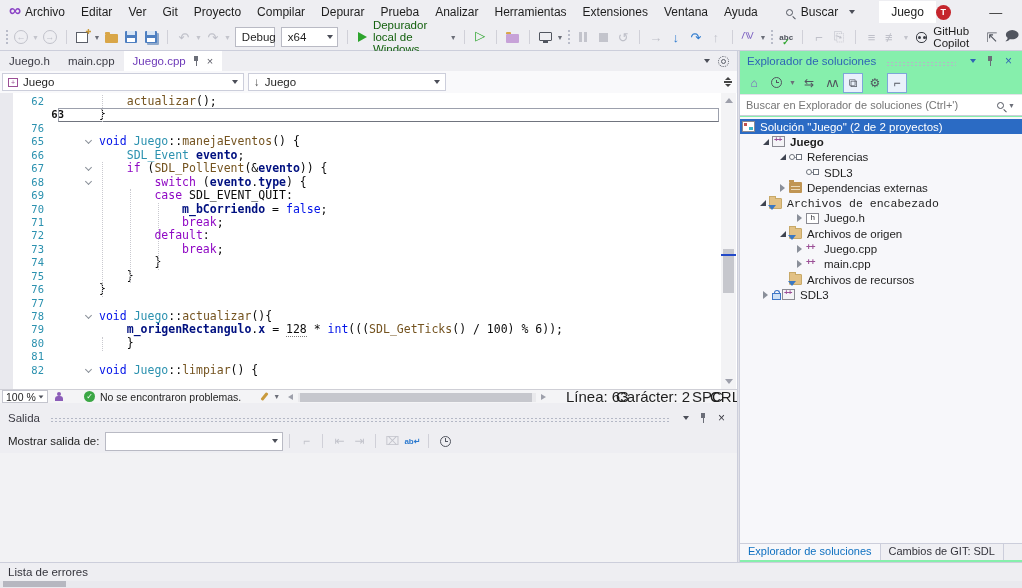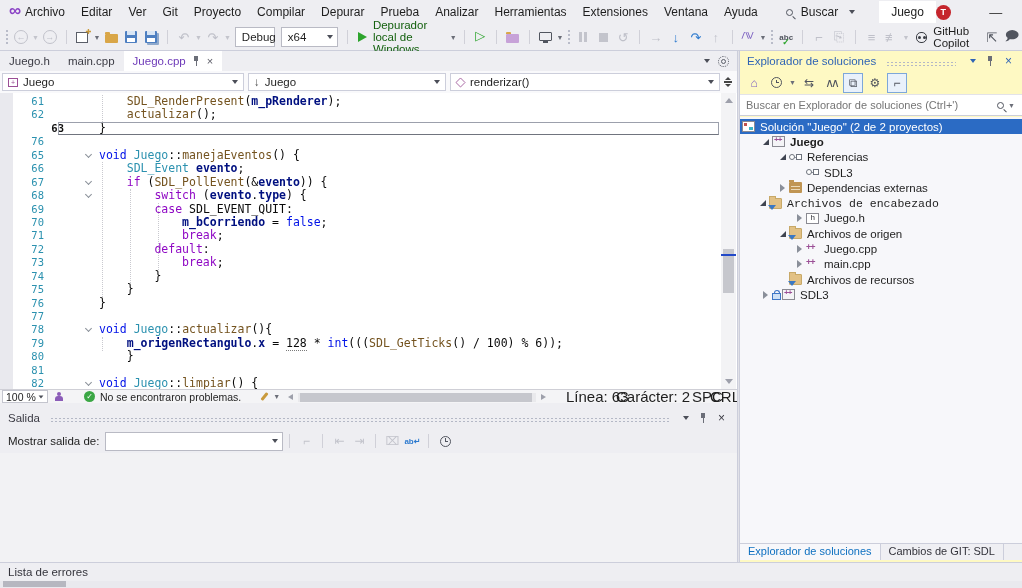--- a/index.html
+++ b/index.html
@@ -176,21 +176,21 @@
   
   #errorlist-row { position:absolute; left:0; top:562px; width:1022px; height:19px; background:#EEEEF2;
     border-top:1px solid #CCCEDB; font-size:11.5px; display:flex; align-items:center; }
   #errorlist-tab { padding:0 8px; color:#33333B; }
   #status-strip { position:absolute; left:0; top:581px; width:1022px; height:7px; background:#E9E9EE; }
   #status-strip-seg { position:absolute; left:3px; top:0; width:63px; height:6px; background:#B6B7C0; }
 
   
   #vsplit { position:absolute; left:737px; top:51px; width:3px; height:511px; background:#E2E2E8;
     border-left:1px solid #CCCEDB; border-right:1px solid #CCCEDB; }
-  #rightpanel { position:absolute; left:740px; top:51px; width:282px; height:511px; background:#fef9c3; }
+  #rightpanel { position:absolute; left:740px; top:51px; width:282px; height:511px; background:#86efac; }
   #rp-title { height:20px; display:flex; align-items:center; font-size:11.5px; color:#2F64B5;
     padding:0 6px 0 7px; }
   #rp-toolbar { height:24px; display:flex; align-items:center; gap:2px; padding:0 4px;
     border-bottom:1px solid #E3E3E9; color:#51555F; }
   .rp-ic { min-width:20px; height:20px; display:flex; align-items:center; justify-content:center; font-size:12px; }
   .rp-ic.boxed { border:1px solid #7DA7D9; background:#E9F1FB; }
   .home-sync { font-size:12px; color:#7B5FC0; }
   #rp-search { height:21px; display:flex; align-items:center; background:#fff;
     border-bottom:1px solid #CCCEDB; padding:0 6px; }
   #rp-search input { flex:1; border:none; outline:none; font-size:11px; color:#6E6E78;
@@ -385,36 +385,30 @@
     <span class="nav-combo" style="left:2px; width:242px;">
       <span class="prj-mini">+</span>
       <span>Juego</span>
       <span class="caret-down" style="margin-left:auto;"></span>
     </span>
     <span class="nav-combo" style="left:248px; width:198px;">
       <span style="color:#444;">↓</span>
       <span>Juego</span>
       <span class="caret-down" style="margin-left:auto;"></span>
     </span>
-    <span class="nav-combo" style="left:450px; width:270px;">
-      <span class="cube-ic"></span>
-      <span>renderizar()</span>
-      <span class="caret-down" style="margin-left:auto;"></span>
-    </span>
     <span class="split-handle">
       <b class="up"></b>
         <i></i>
         <b class="dn"></b>
     </span>
   </div>
 
   <div id="code-area">
     <div id="gutter-strip"></div>
     <div id="code-lines">
-        <div class="codeline"><span class="ln">61</span><span class="codetext"><span class="tk-p">    </span><span class="tk-f">SDL_RenderPresent</span><span class="tk-p">(</span><span class="tk-m">m_pRenderer</span><span class="tk-p">);</span></span></div>
         <div class="codeline"><span class="ln">62</span><span class="codetext"><span class="tk-p">    </span><span class="tk-f">actualizar</span><span class="tk-p">();</span></span></div>
         <div class="codeline cur"><span class="ln">63</span><span class="codetext"><span class="tk-p">}</span></span></div>
         <div class="codeline"><span class="ln">76</span><span class="codetext"></span></div>
         <div class="codeline"><span class="ln">65</span><span class="fold-chev"></span><span class="codetext"><span class="tk-k">void</span><span class="tk-p"> </span><span class="tk-t">Juego</span><span class="tk-p">::</span><span class="tk-f">manejaEventos</span><span class="tk-p">() {</span></span></div>
         <div class="codeline"><span class="ln">66</span><span class="codetext"><span class="tk-p">    </span><span class="tk-t">SDL_Event</span><span class="tk-p"> </span><span class="tk-m">evento</span><span class="tk-p">;</span></span></div>
         <div class="codeline"><span class="ln">67</span><span class="fold-chev"></span><span class="codetext"><span class="tk-p">    </span><span class="tk-c">if</span><span class="tk-p"> (</span><span class="tk-f">SDL_PollEvent</span><span class="tk-p">(&amp;</span><span class="tk-m">evento</span><span class="tk-p">)) {</span></span></div>
         <div class="codeline"><span class="ln">68</span><span class="fold-chev"></span><span class="codetext"><span class="tk-p">        </span><span class="tk-c">switch</span><span class="tk-p"> (</span><span class="tk-m">evento</span><span class="tk-p">.</span><span class="tk-m">type</span><span class="tk-p">) {</span></span></div>
         <div class="codeline"><span class="ln">69</span><span class="codetext"><span class="tk-p">        </span><span class="tk-c">case</span><span class="tk-p"> </span><span class="tk-p">SDL_EVENT_QUIT</span><span class="tk-p">:</span></span></div>
         <div class="codeline"><span class="ln">70</span><span class="codetext"><span class="tk-p">            </span><span class="tk-m">m_bCorriendo</span><span class="tk-p"> = </span><span class="tk-k">false</span><span class="tk-p">;</span></span></div>
         <div class="codeline"><span class="ln">71</span><span class="codetext"><span class="tk-p">            </span><span class="tk-c">break</span><span class="tk-p">;</span></span></div>

